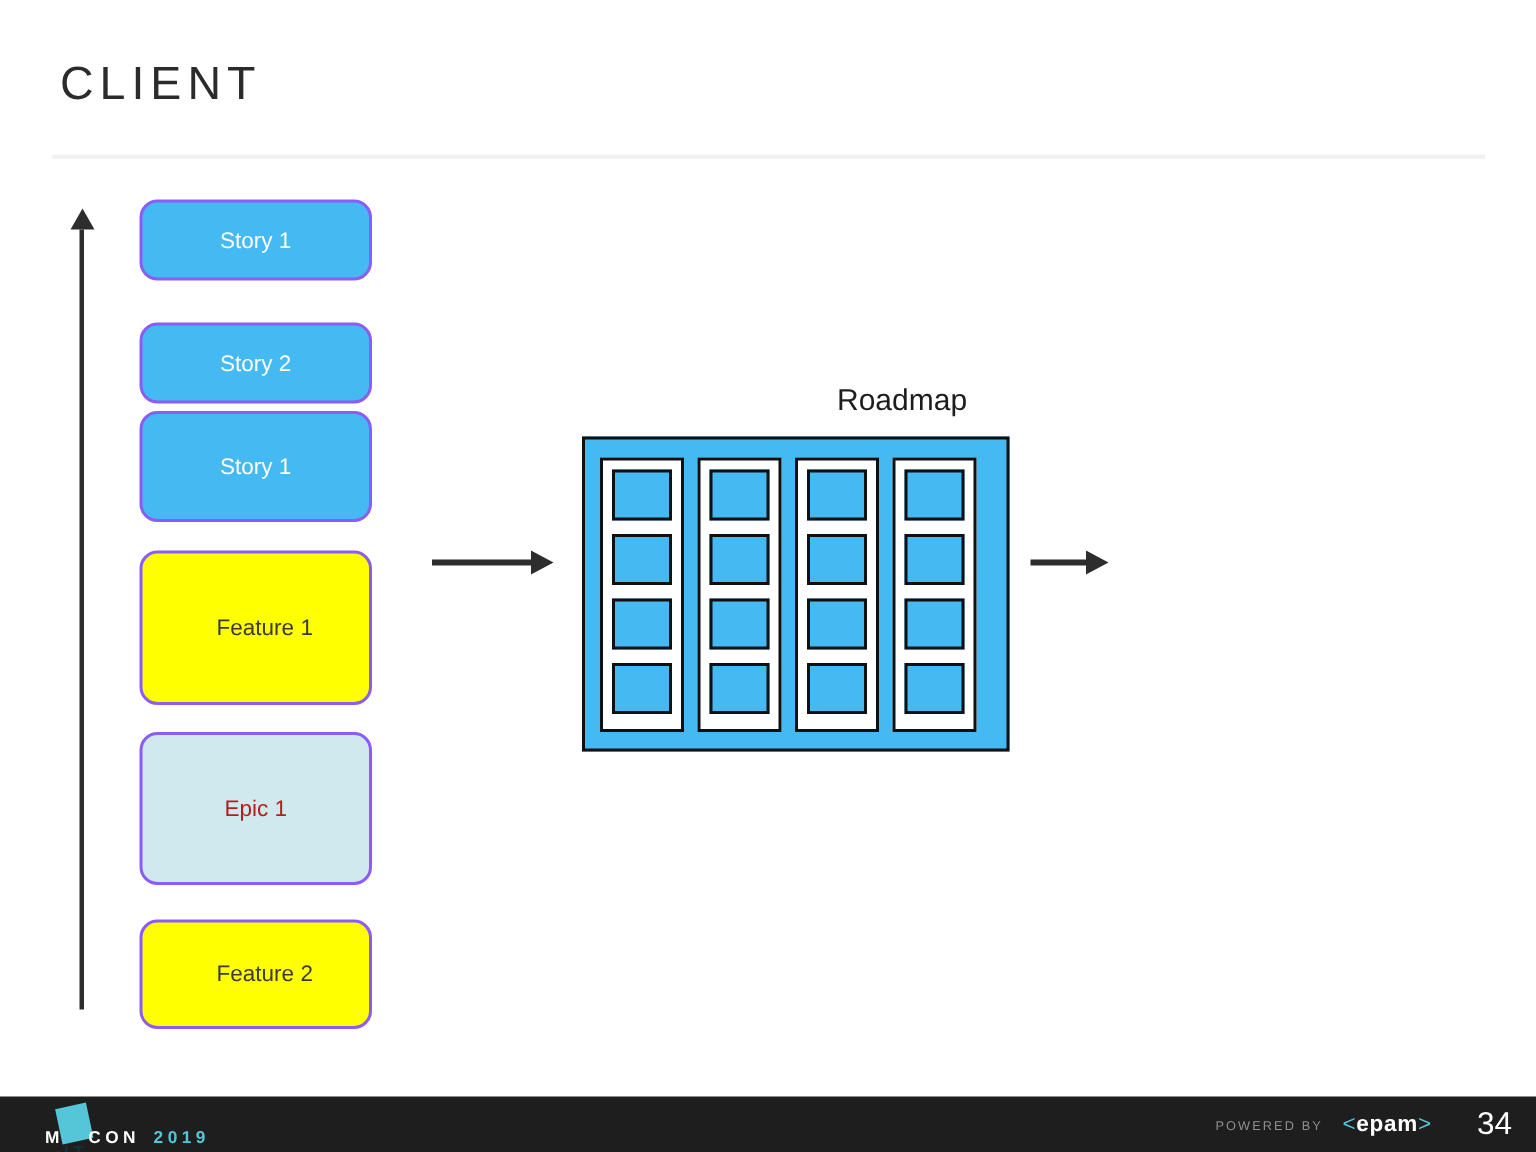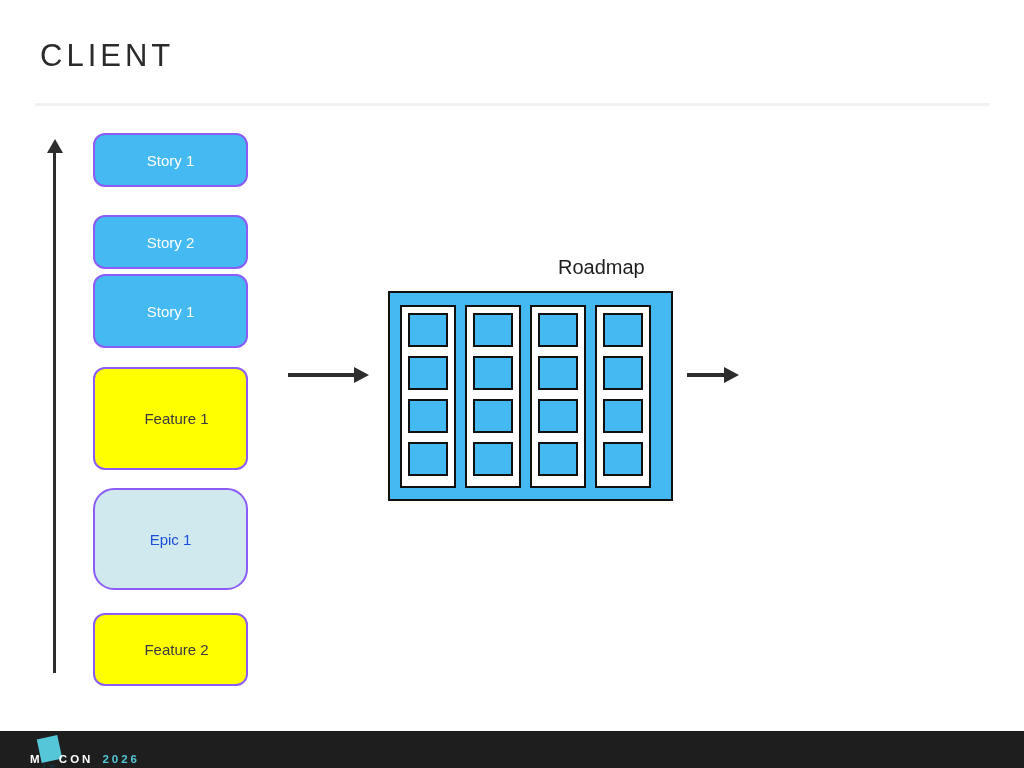--- a/index.html
+++ b/index.html
@@ -24,21 +24,21 @@
 
   
   .box{
     position:absolute;left:93px;width:155px;
     border:2px solid #8b5cf6;border-radius:12px;
     display:flex;align-items:center;justify-content:center;
     font-size:15px;box-sizing:border-box;
   }
   .box.story{background:var(--story-blue,#45b9f2);color:#ffffff;}
   .box.feature{background:var(--feature-yellow,#ffff00);color:#3a3a3a;padding-left:12px;}
-  .box.epic{background:var(--epic-pale,#cfe9ee);color:#1d4ed8;border-radius:21px;}
+  .box.epic{background:var(--epic-pale,#cfe9ee);color:#b91c1c;}
   #backlog .box:nth-of-type(1){top:133px;height:54px;}
   #backlog .box:nth-of-type(2){top:204px;height:54px;margin-top:11px;}
   #backlog .box:nth-of-type(3){top:274px;height:74px;}
   #backlog .box:nth-of-type(4){top:367px;height:103px;}
   #backlog .box:nth-of-type(5){top:488px;height:102px;}
   #backlog .box:nth-of-type(6){top:613px;height:73px;}
 
   
   .h-line{position:absolute;height:4px;background:#2d2d2d;}
   .h-head{position:absolute;width:0;height:0;
@@ -133,17 +133,22 @@
 
   <div class="h-line a2-line"></div>
   <div class="h-head a2-head"></div>
 
   <div class="footer">
     <div class="brand">
       <i class="brand-square"></i>
       <span>M</span>
       <span class="b-it">IT</span>
       <span>CON</span>
-      <span class="b-year">2026</span>
+      <span class="b-year">2019</span>
+    </div>
+    <div class="footer-right">
+      <span class="powered">POWERED BY</span>
+      <span class="epam"><span class="br">&lt;</span><span>epam</span><span class="br">&gt;</span></span>
+      <span class="page-num">34</span>
     </div>
   </div>
 
 </div>
 
 </body></html>

